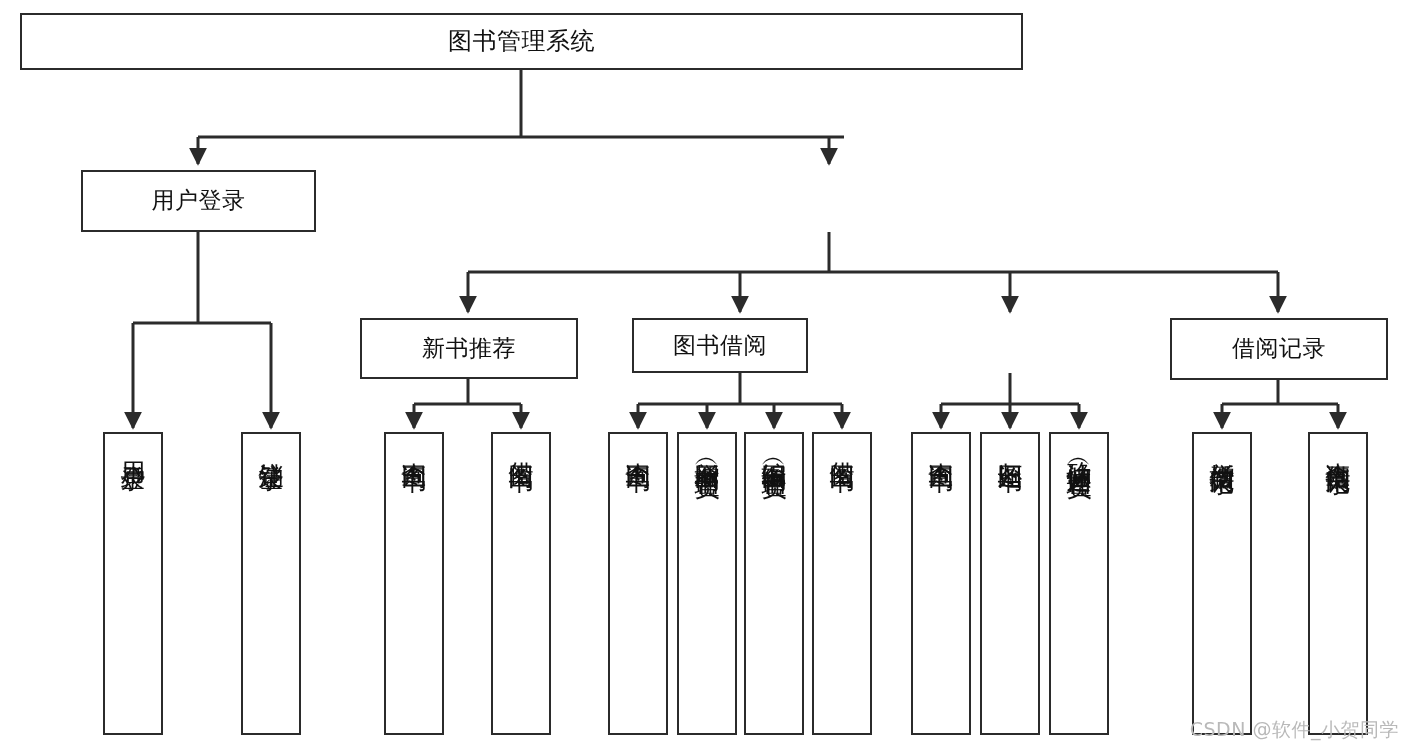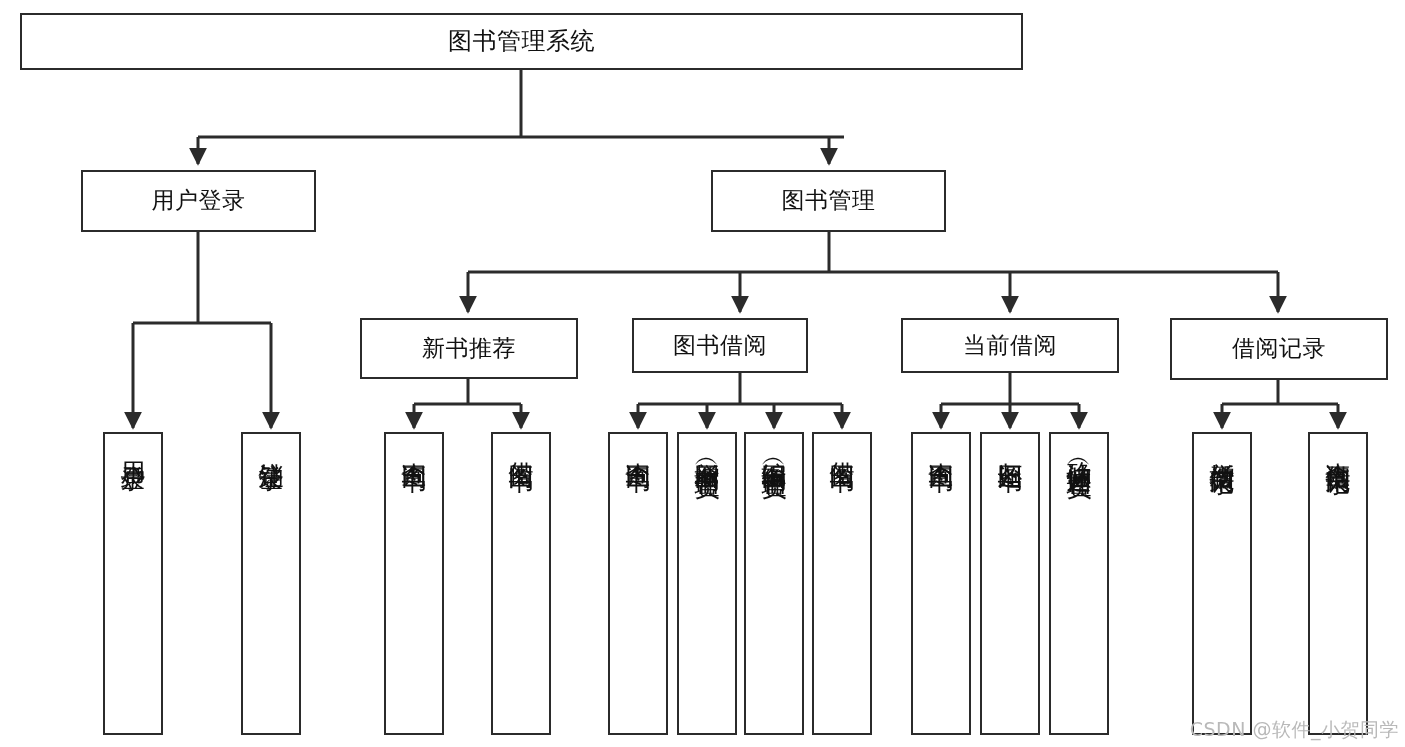--- a/index.html
+++ b/index.html
@@ -128,32 +128,26 @@
     </g>
   </svg>
 
   <div class="node node-root" style="left:20px; top:13px; width:1003px; height:57px;">
     <span class="node-label">图书管理系统</span>
   </div>
 
   <div class="node node-branch" style="left:81px; top:170px; width:235px; height:62px;">
     <span class="node-label">用户登录</span>
   </div>
-  <div class="node node-branch" style="left:711px; top:170px; width:235px; height:62px;">
-    <span class="node-label">图书管理</span>
-  </div>
 
   <div class="node node-branch" style="left:360px; top:318px; width:218px; height:61px;">
     <span class="node-label">新书推荐</span>
   </div>
   <div class="node node-branch" style="left:632px; top:318px; width:176px; height:55px;">
     <span class="node-label">图书借阅</span>
-  </div>
-  <div class="node node-branch" style="left:901px; top:318px; width:218px; height:55px;">
-    <span class="node-label">当前借阅</span>
   </div>
   <div class="node node-branch" style="left:1170px; top:318px; width:218px; height:62px;">
     <span class="node-label">借阅记录</span>
   </div>
 
   <div class="node node-leaf" style="left:103px; top:432px; width:60px; height:303px;">
     <span class="node-label">用户登录</span>
   </div>
   <div class="node node-leaf" style="left:241px; top:432px; width:60px; height:303px;">
     <span class="node-label">注销登录</span>

